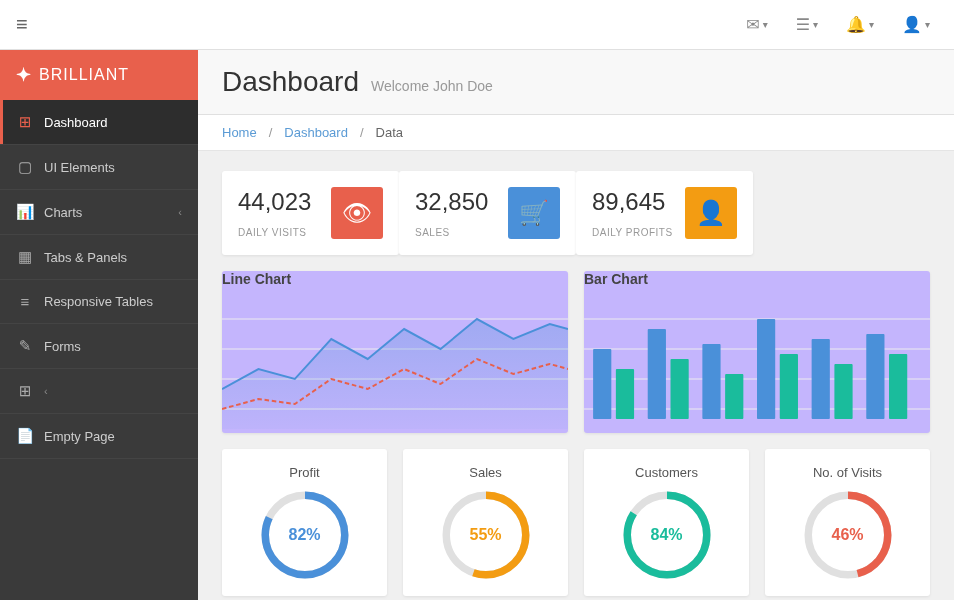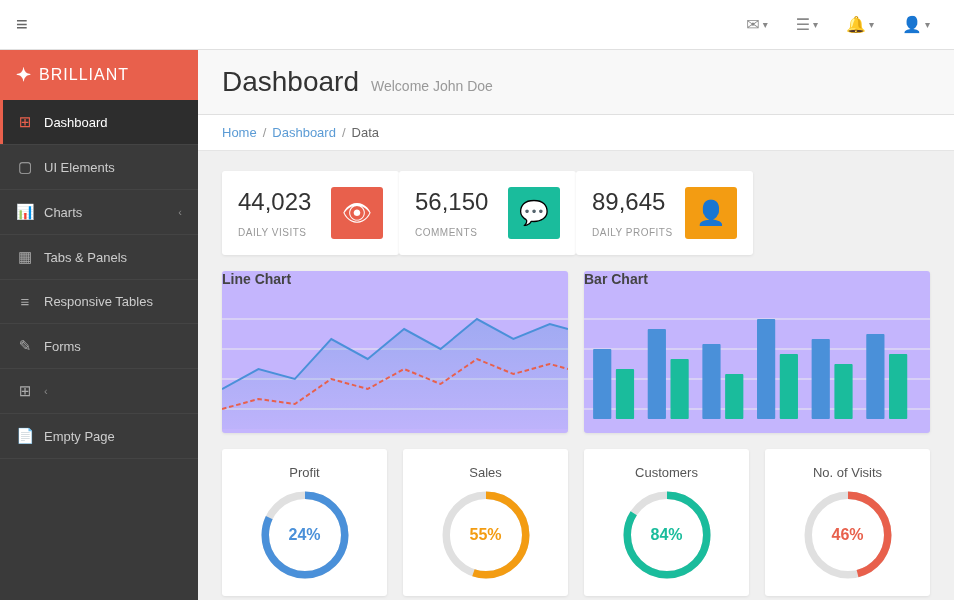--- a/index.html
+++ b/index.html
@@ -98,21 +98,21 @@
     }
     .content-title { font-size: 28px; font-weight: 300; color: #333; }
     .content-subtitle { font-size: 14px; color: #999; }
 
     .breadcrumb {
       background: #fff;
       padding: 10px 24px;
       border-bottom: 1px solid #e5e5e5;
       display: flex;
       align-items: center;
-      gap: 6px;
+      gap: 12px;
       font-size: 13px;
     }
     .breadcrumb a { color: #5b9bd5; text-decoration: none; }
     .breadcrumb .sep { color: #999; }
     .breadcrumb .current { color: #666; }
 
     
     .stats-row {
       display: grid;
       grid-template-columns: repeat(4, 1fr);
@@ -285,28 +285,28 @@
     <div class="stats-row">
 
       <div class="stat-card">
         <div class="stat-info">
           <span class="stat-value">44,023</span>
           <span class="stat-label">DAILY VISITS</span>
         </div>
         <div class="stat-icon red">👁</div>
       </div>
 
-
       <div class="stat-card">
         <div class="stat-info">
-          <span class="stat-value">56,150</span>
-          <span class="stat-label">COMMENTS</span>
-        </div>
-        <div class="stat-icon teal">💬</div>
-      </div>
+          <span class="stat-value">32,850</span>
+          <span class="stat-label">SALES</span>
+        </div>
+        <div class="stat-icon blue">🛒</div>
+      </div>
+
 
       <div class="stat-card">
         <div class="stat-info">
           <span class="stat-value">89,645</span>
           <span class="stat-label">DAILY PROFITS</span>
         </div>
         <div class="stat-icon yellow">👤</div>
       </div>
 
     </div>
@@ -364,21 +364,21 @@
 
     <div class="donut-row">
 
       <div class="donut-card">
         <div class="donut-title">Profit</div>
         <div class="donut-container">
           <svg class="donut-svg" viewBox="0 0 36 36">
             <circle cx="18" cy="18" r="15.9" fill="none" stroke="#e0e0e0" stroke-width="3"></circle>
             <circle cx="18" cy="18" r="15.9" fill="none" stroke="#4a90d9" stroke-width="3" stroke-dasharray="82 18" stroke-dashoffset="0"></circle>
           </svg>
-          <div class="donut-label" style="color:#4a90d9;">24%</div>
+          <div class="donut-label" style="color:#4a90d9;">82%</div>
         </div>
 
       </div>
 
       <div class="donut-card">
         <div class="donut-title">Sales</div>
         <div class="donut-container">
           <svg class="donut-svg" viewBox="0 0 36 36">
             <circle cx="18" cy="18" r="15.9" fill="none" stroke="#e0e0e0" stroke-width="3"></circle>
             <circle cx="18" cy="18" r="15.9" fill="none" stroke="#f39c12" stroke-width="3" stroke-dasharray="55 45" stroke-dashoffset="0"></circle>

